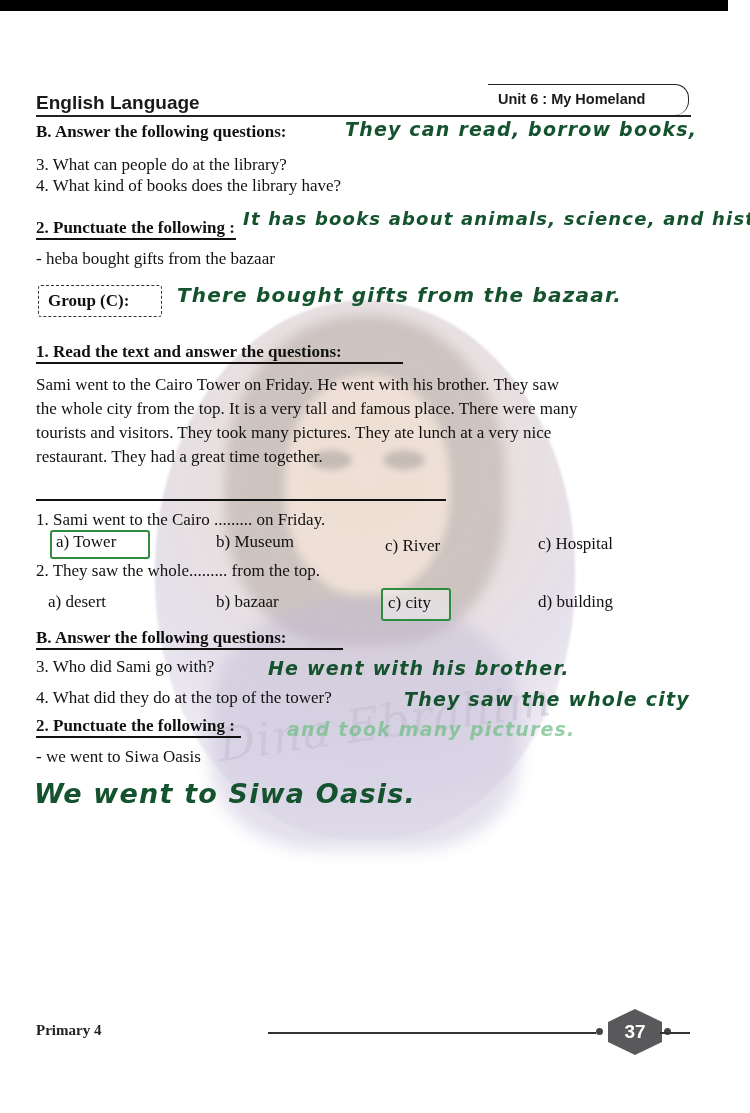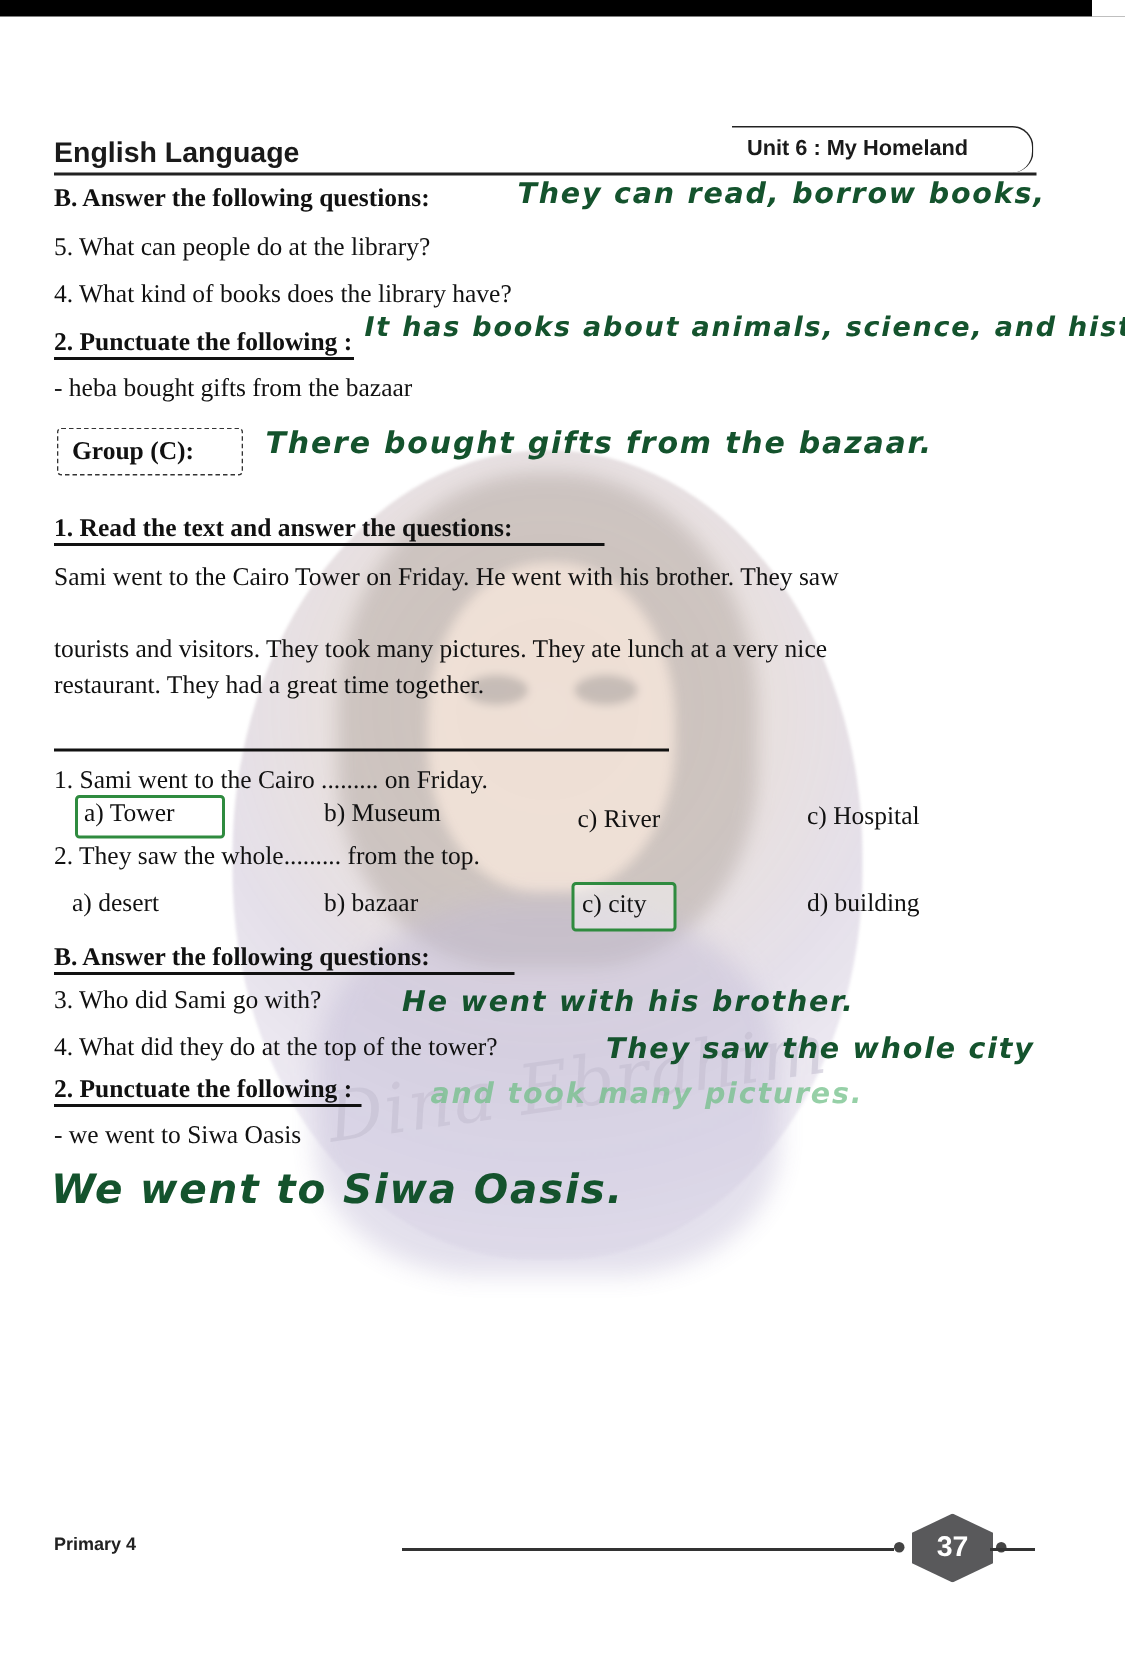--- a/index.html
+++ b/index.html
@@ -185,23 +185,23 @@
   
   .u-line {
     position: absolute;
     height: 1.6px;
     background: #111;
   }
   
   .footer-left {
     position: absolute;
     left: 36px; top: 1022px;
-    font-family: Liberation Sans, sans-serif;
-    font-weight: bold;
-    font-size: 12px;
+    font-family: Liberation Serif, serif;
+    font-weight: bold;
+    font-size: 15px;
     color: #222;
   }
   .footer-line {
     position: absolute;
     left: 268px; top: 1032px;
     width: 328px;
     height: 1.6px;
     background: #333;
   }
   .footer-line2 {
@@ -255,38 +255,39 @@
   <div class="content">
 
     <div class="hdr-right-box"></div>
     <div class="hdr-left">English Language</div>
     <div class="hdr-right">Unit 6 : My Homeland</div>
     <div class="hr-top"></div>
 
     <div class="txt b" style="left:36px; top:122px;">B. Answer the following questions:</div>
     <div class="hw" style="left:345px; top:118px; font-size:19px;">They can read, borrow books,</div>
 
-    <div class="txt" style="left:36px; top:155px;">5. What can people do at the library?</div>
-
-    <div class="txt" style="left:36px; top:186px;text-align:right;">4. What kind of books does the library have?</div>
+    <div class="txt" style="left:36px; top:155px;">3. What can people do at the library?</div>
+
+    <div class="txt" style="left:36px; top:176px;text-align:right;">4. What kind of books does the library have?</div>
     <div class="hw" style="left:243px; top:208px; font-size:18px;">It has books about animals, science, and history.</div>
 
     <div class="txt b" style="left:36px; top:218px;">2. Punctuate the following :</div>
     <div class="u-line" style="left:36px; top:238px; width:200px;"></div>
 
     <div class="txt" style="left:36px; top:249px;">- heba bought gifts from the bazaar</div>
     <div class="hw" style="left:177px; top:283px; font-size:20px;">There bought gifts from the bazaar.</div>
 
     <div class="group-box"></div>
     <div class="group-lbl">Group (C):</div>
 
     <div class="txt b" style="left:36px; top:342px;">1. Read the text and answer the questions:</div>
     <div class="u-line" style="left:36px; top:362px; width:367px;"></div>
 
     <div class="txt" style="left:36px; top:375px;">Sami went to the Cairo Tower on Friday. He went with his brother. They saw</div>
+    <div class="txt" style="left:36px; top:399px;">the whole city from the top. It is a very tall and famous place. There were many</div>
     <div class="txt" style="left:36px; top:423px;">tourists and visitors. They took many pictures. They ate lunch at a very nice</div>
     <div class="txt" style="left:36px; top:447px;">restaurant. They had a great time together.</div>
 
     <div class="u-line" style="left:36px; top:499px; width:410px;"></div>
 
     <div class="txt" style="left:36px; top:510px;">1. Sami went to the Cairo ......... on Friday.</div>
 
     <div class="ansbox" style="left:50px; top:530px; width:96px; height:25px;"></div>
     <div class="txt" style="left:56px; top:532px;">a) Tower</div>
     <div class="txt" style="left:216px; top:532px;">b) Museum</div>

